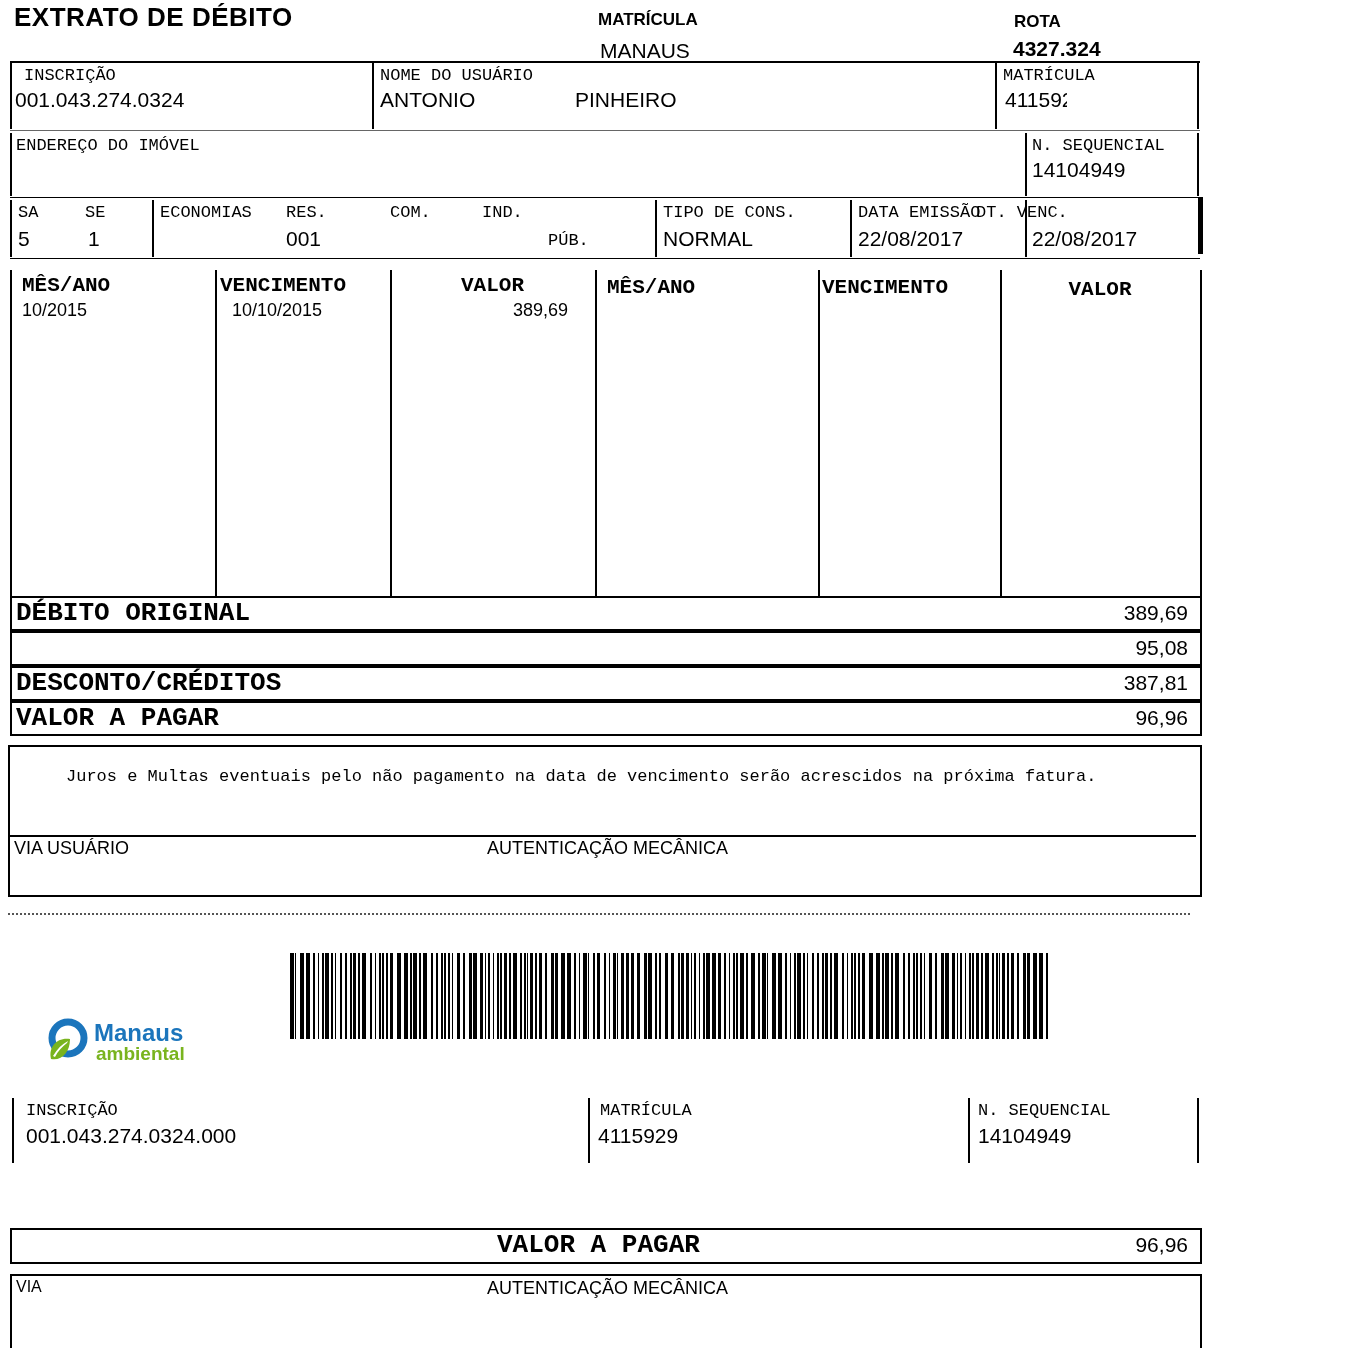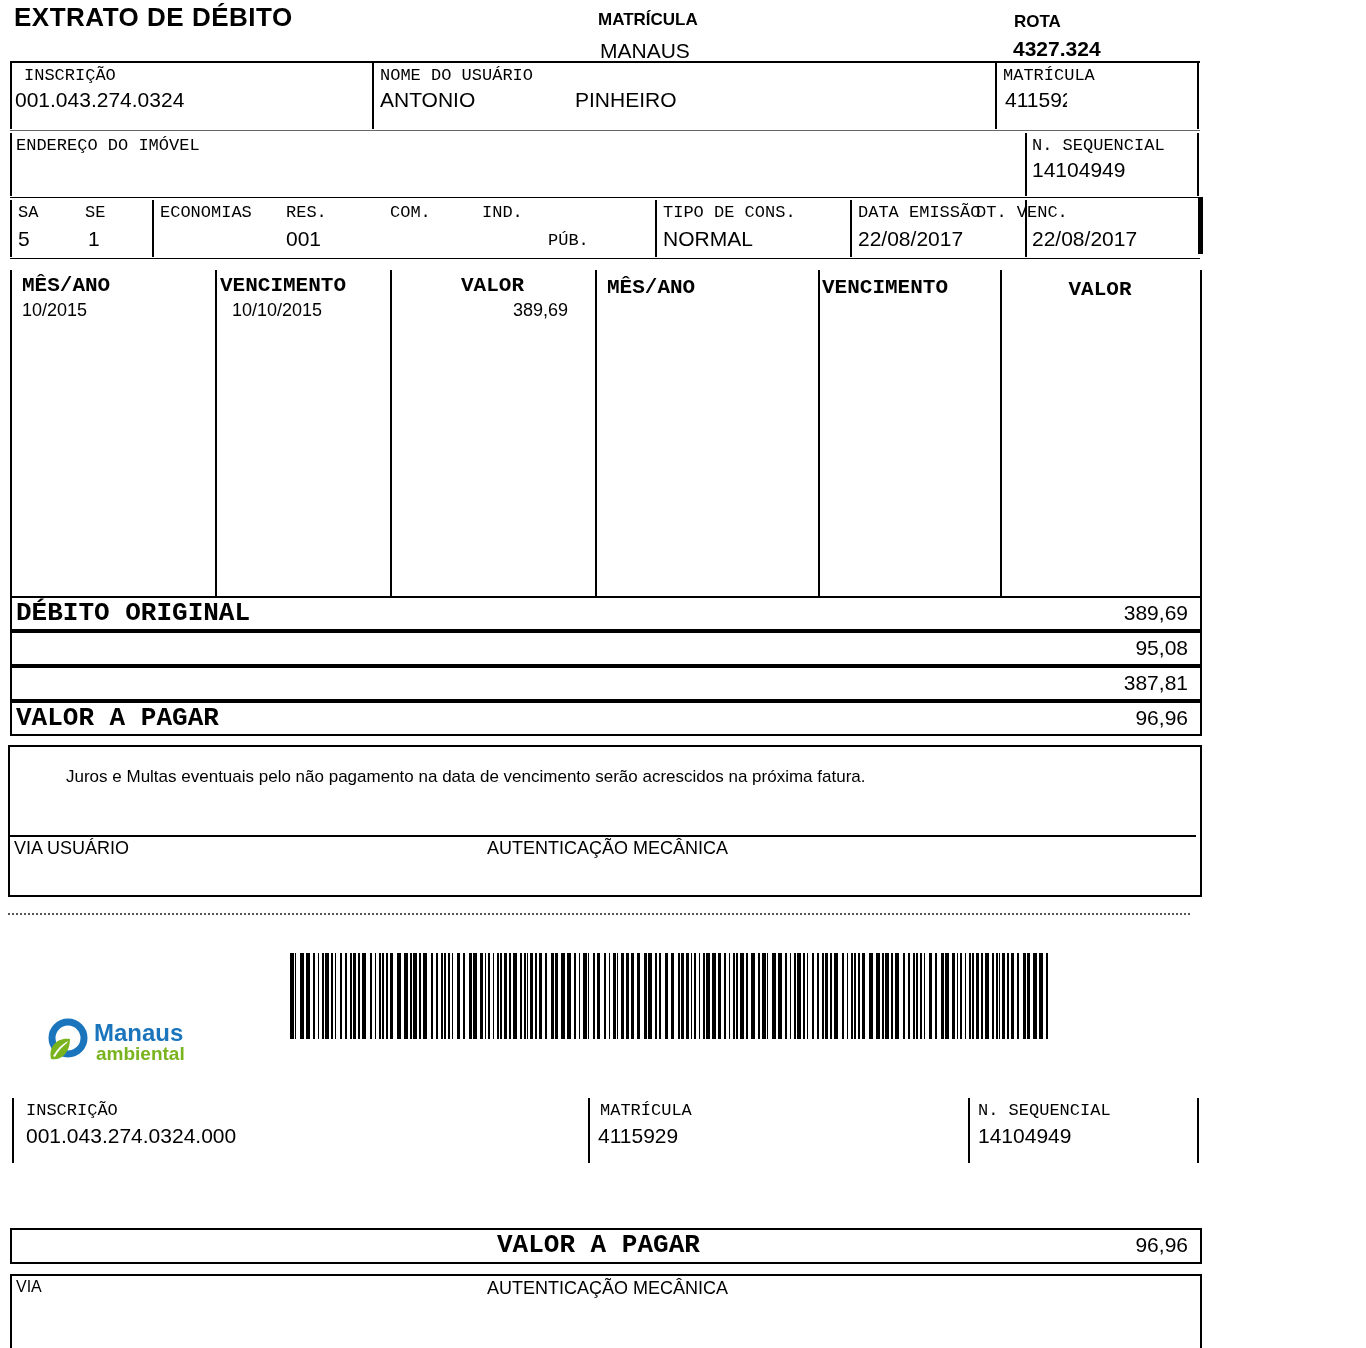--- a/index.html
+++ b/index.html
@@ -1,19 +1,19 @@
 <!DOCTYPE html>
 <html><head>
 <meta charset="utf-8">
 <style>
   html,body{margin:0;padding:0;background:#fff;}
   #page{position:relative;width:1366px;height:1348px;background:#fff;color:#000;overflow:hidden;
         font-family:"Liberation Sans", sans-serif;}
   .abs{position:absolute;white-space:nowrap;}
-  .mono{font-family:Liberation Sans, sans-serif;}
+  .mono{font-family:Liberation Mono, monospace;}
   .lbl{font-family:"Liberation Mono","DejaVu Sans Mono",monospace;font-size:17px;color:#000;}
   .val{font-family:"Liberation Sans",sans-serif;font-size:21px;color:#000;}
   .vl{position:absolute;width:2px;background:#000;}
   .hl{position:absolute;height:1px;background:#000;}
   .title{font-size:26px;font-weight:bold;letter-spacing:0.5px;}
   .smallhead{font-size:17px;font-weight:bold;}
   .bigval{font-size:21px;font-weight:bold;}
   .thead{font-family:"Liberation Mono","DejaVu Sans Mono",monospace;font-weight:bold;font-size:21px;}
   .tval{font-size:18px;}
   .totalbox{position:absolute;left:10px;width:1188px;height:31px;border:2px solid #000;background:#fff;}
@@ -122,20 +122,21 @@
   <div class="abs tval right" style="left:390px;top:300px;width:178px;">389,69</div>
 
   <div class="totalbox" style="top:596px;">
     <span class="tl">DÉBITO ORIGINAL</span>
     <span class="tv">389,69</span>
   </div>
   <div class="totalbox" style="top:631px;">
     <span class="tv">95,08</span>
   </div>
   <div class="totalbox" style="top:666px;">
+    <span class="tl">DESCONTO/CRÉDITOS</span>
     <span class="tv">387,81</span>
   </div>
   <div class="totalbox" style="top:701px;">
     <span class="tl">VALOR A PAGAR</span>
     <span class="tv">96,96</span>
   </div>
 
   <div class="notebox">
     <div class="abs mono" style="left:56px;top:20px;font-size:17px;">Juros e Multas eventuais pelo não pagamento na data de vencimento serão acrescidos na próxima fatura.</div>
     <div class="hl" style="left:0;top:88px;width:1186px;height:2px;"></div>

